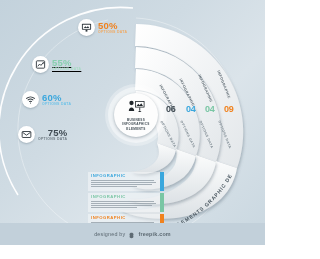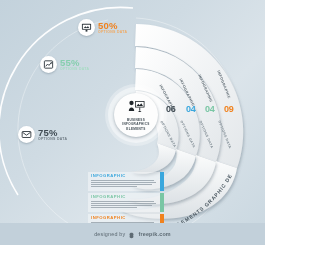--- a/index.html
+++ b/index.html
@@ -19,23 +19,23 @@
   .pct-icon{
     width:17px;height:17px;border-radius:50%;background:#ffffff;
     display:flex;align-items:center;justify-content:center;
     box-shadow:0 1px 2px rgba(80,100,115,.35);flex:0 0 auto;
   }
   .pct-icon svg{display:block;}
   .pct-text{line-height:1;}
   .pct-val{font-size:9.5px;font-weight:bold;letter-spacing:.2px;display:block;}
   .pct-sub{font-size:3.4px;font-weight:bold;letter-spacing:.35px;display:block;margin-top:1px;}
   #node0{left:78px;top:19px;}
-  #node1{left:40px;top:56px;}
+  #node1{left:32px;top:56px;text-decoration:underline;}
   #node2{left:22px;top:91px;}
-  #node3{left:18px;top:126px;}
+  #node3{left:18px;top:126px;text-align:right;}
 
   
   #center-circle{
     position:absolute;left:114px;top:93px;width:44px;height:44px;border-radius:50%;
     background:#fdfdfd;box-shadow:0 1px 3px rgba(70,90,105,.45);
     display:flex;flex-direction:column;align-items:center;justify-content:center;
     z-index:9;
   }
   #center-ring{
     position:absolute;left:108px;top:87px;width:56px;height:56px;border-radius:50%;
@@ -179,20 +179,34 @@
         <path d="M6 16l4-5 3 3 5-6" stroke="#30383e" stroke-width="2" fill="none"></path>
         <path d="M17 8h2v2" stroke="#30383e" stroke-width="2" fill="none"></path>
       </svg>
     </span>
     <span class="pct-text">
       <span class="pct-val" style="color:#86cfae">55%</span>
       <span class="pct-sub" style="color:#a5dcc3">OPTIONS DATA</span>
     </span>
   </div>
 
+  <div class="pct-node" id="node2">
+    <span class="pct-icon">
+      <svg width="11" height="11" viewBox="0 0 24 24" fill="none" stroke="#30383e" stroke-width="2.2" stroke-linecap="round">
+        <path d="M3.5 9.5a13 13 0 0 1 17 0"></path>
+        <path d="M6.8 13a8.4 8.4 0 0 1 10.4 0"></path>
+        <path d="M10 16.4a3.6 3.6 0 0 1 4 0"></path>
+        <circle cx="12" cy="19.5" r="1.2" fill="#30383e" stroke="none"></circle>
+      </svg>
+    </span>
+    <span class="pct-text">
+      <span class="pct-val" style="color:#3aa7dd">60%</span>
+      <span class="pct-sub" style="color:#6dc2e8">OPTIONS DATA</span>
+    </span>
+  </div>
 
   <div class="pct-node" id="node3">
     <span class="pct-icon">
       <svg width="11" height="11" viewBox="0 0 24 24" fill="none" stroke="#30383e" stroke-width="2">
         <rect x="2.5" y="5.5" width="19" height="13" rx="1.5" fill="#ffffff"></rect>
         <path d="M3 7l9 6.5L21 7"></path>
       </svg>
     </span>
     <span class="pct-text">
       <span class="pct-val" style="color:#3f4a52">75%</span>

